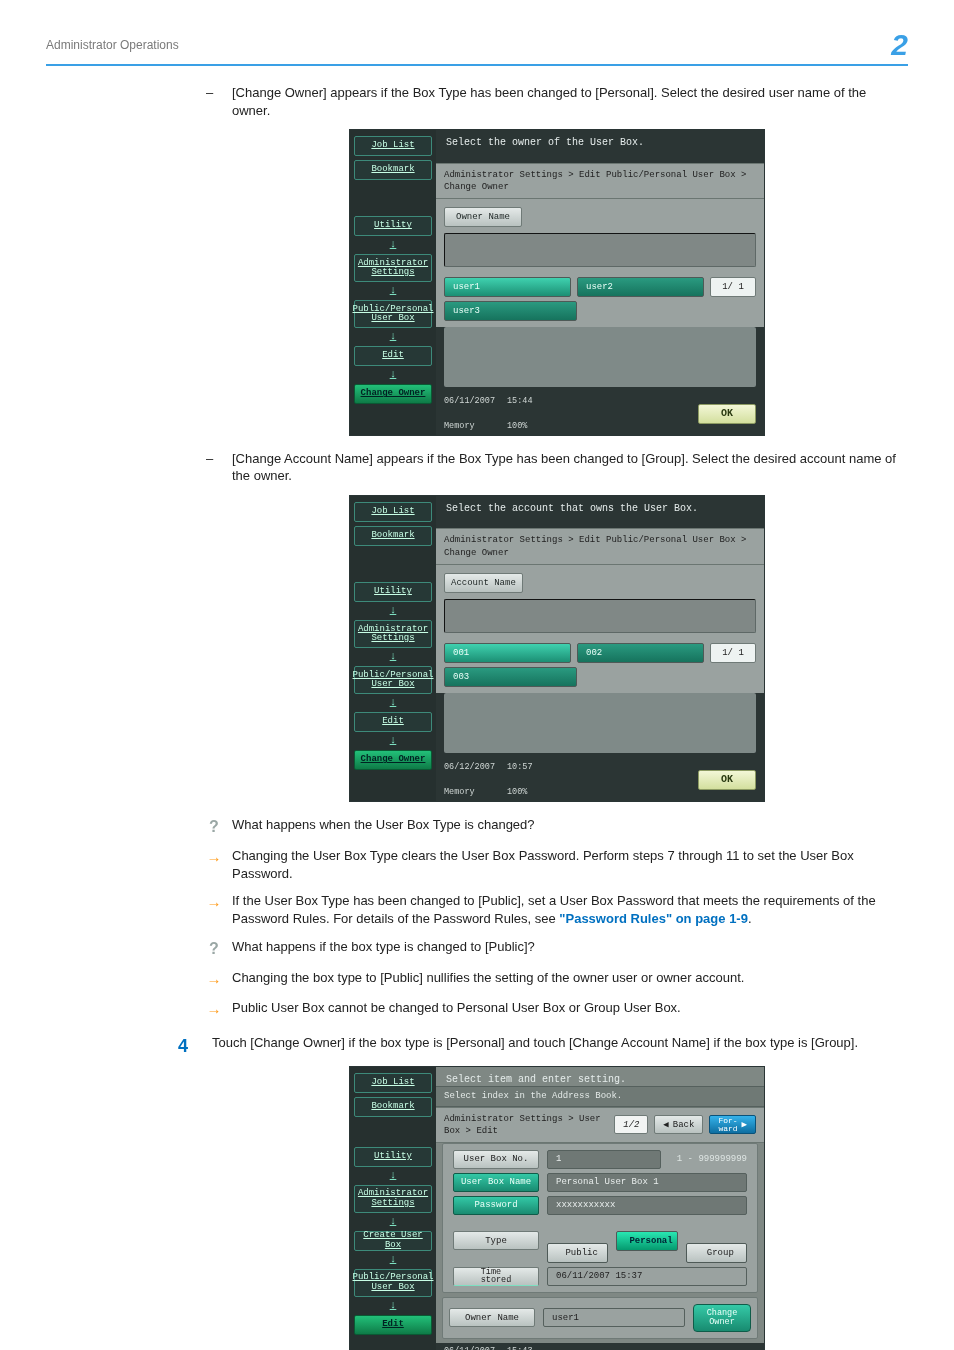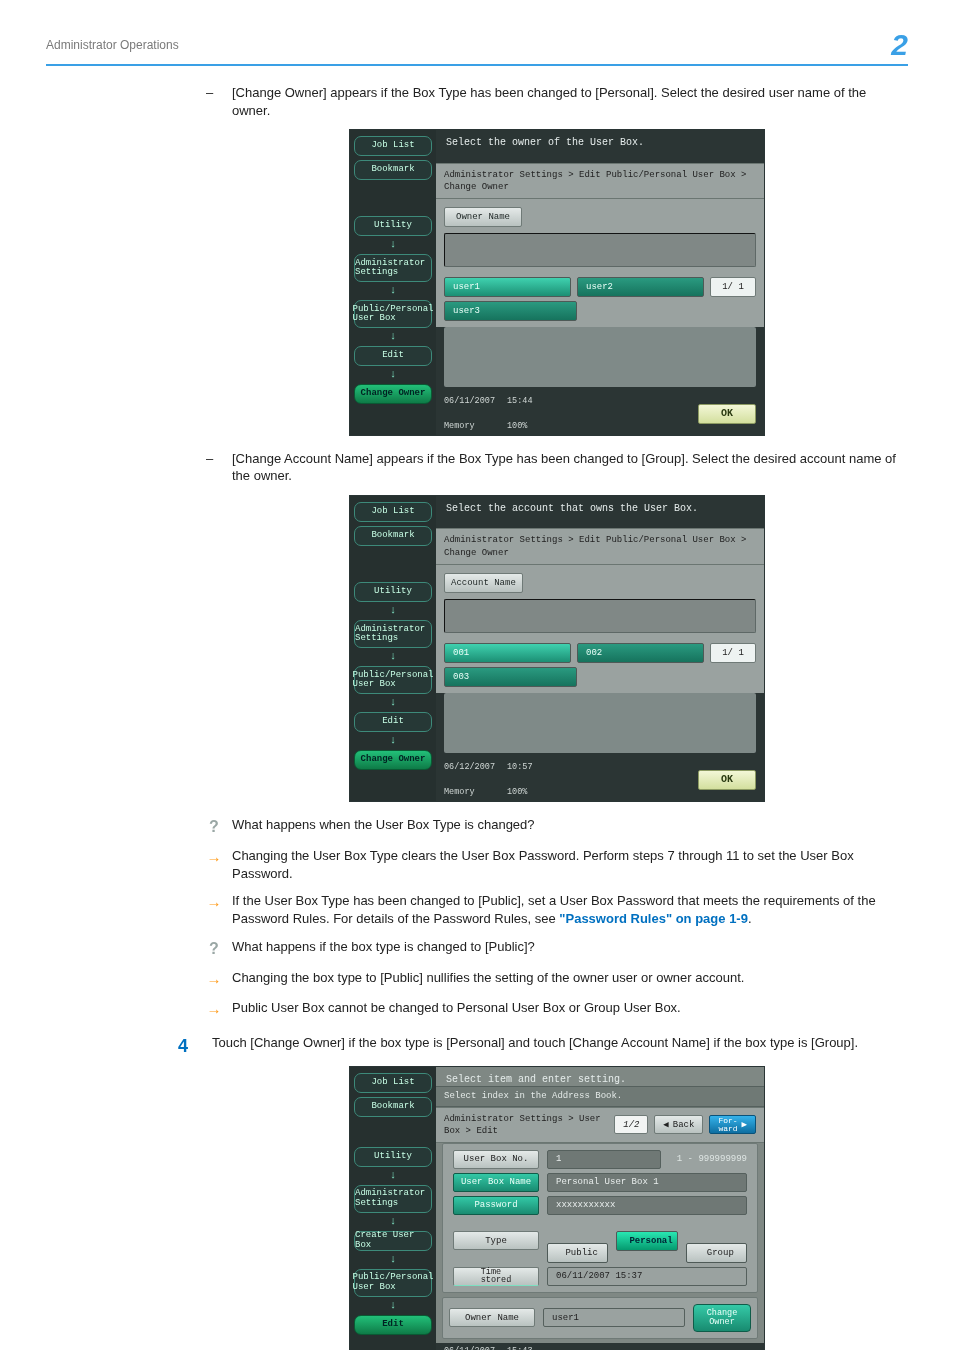--- a/index.html
+++ b/index.html
@@ -36,21 +36,21 @@
   .qa .icon{flex:0 0 16px;text-align:center;}
   .qicon{color:#9aa7a5;font-weight:bold;font-size:16px;}
   .aicon{color:#ff9b1a;font-size:15px;font-weight:bold;}
   a.link{color:var(--link);font-weight:bold;text-decoration:none;}
 
   
   .panel-wrap{display:flex;justify-content:center;margin:6px 0 14px 0;}
   .panel{width:414px;background:#1d2626;border:1px solid #2a3535;font-family:"MS Gothic","Courier New",monospace;font-size:10px;color:#dfe7e6;position:relative;}
   .panel .cols{display:flex;}
   .sidecol{width:86px;background:#26302f;display:flex;flex-direction:column;gap:4px;padding:6px 4px;box-sizing:border-box;}
-  .crumb{height:18px;display:flex;align-items:center;justify-content:center;border:1px solid var(--teal-border);background:#263836;color:var(--teal-text);border-radius:7px;font-size:9px;line-height:1.05;}
+  .crumb{height:18px;display:flex;align-items:center;justify-content:center;text-align:center;border:1px solid var(--teal-border);background:#263836;color:var(--teal-text);border-radius:2px;font-size:9px;line-height:1.05;text-decoration:underline;}
   .crumb.two{height:26px;}
   .crumb.arrow{border:none;background:none;height:10px;color:#7de0c1;font-size:11px;}
   .crumb.active{background:linear-gradient(#22c079,#0e7b47);color:#022;font-weight:bold;border-color:#0a5a34;}
   .maincol{flex:1;background:#2b3534;display:flex;flex-direction:column;}
   .main-header{padding:6px 10px 3px 10px;color:#e5eceb;font-size:10px;}
   .crumb-row{background:var(--panel-bg);color:#222;padding:5px 8px;font-size:9px;border-top:1px solid #6b7672;border-bottom:1px solid #6b7672;}
   .label-row{display:flex;align-items:center;padding:8px 8px 6px 8px;background:var(--panel-bg);}
   .midgrey{background:var(--panel-bg);}
   .label-btn{background:linear-gradient(#e4e9e8,#b9c2c0);border:1px solid #6f7a77;color:#1d2524;border-radius:2px;padding:3px 6px;min-width:78px;text-align:center;font-size:9px;box-sizing:border-box;}
   .big-area{background:var(--field-bg);margin:0 8px 6px 8px;height:32px;border:1px inset #5e6866;border-radius:2px;}

